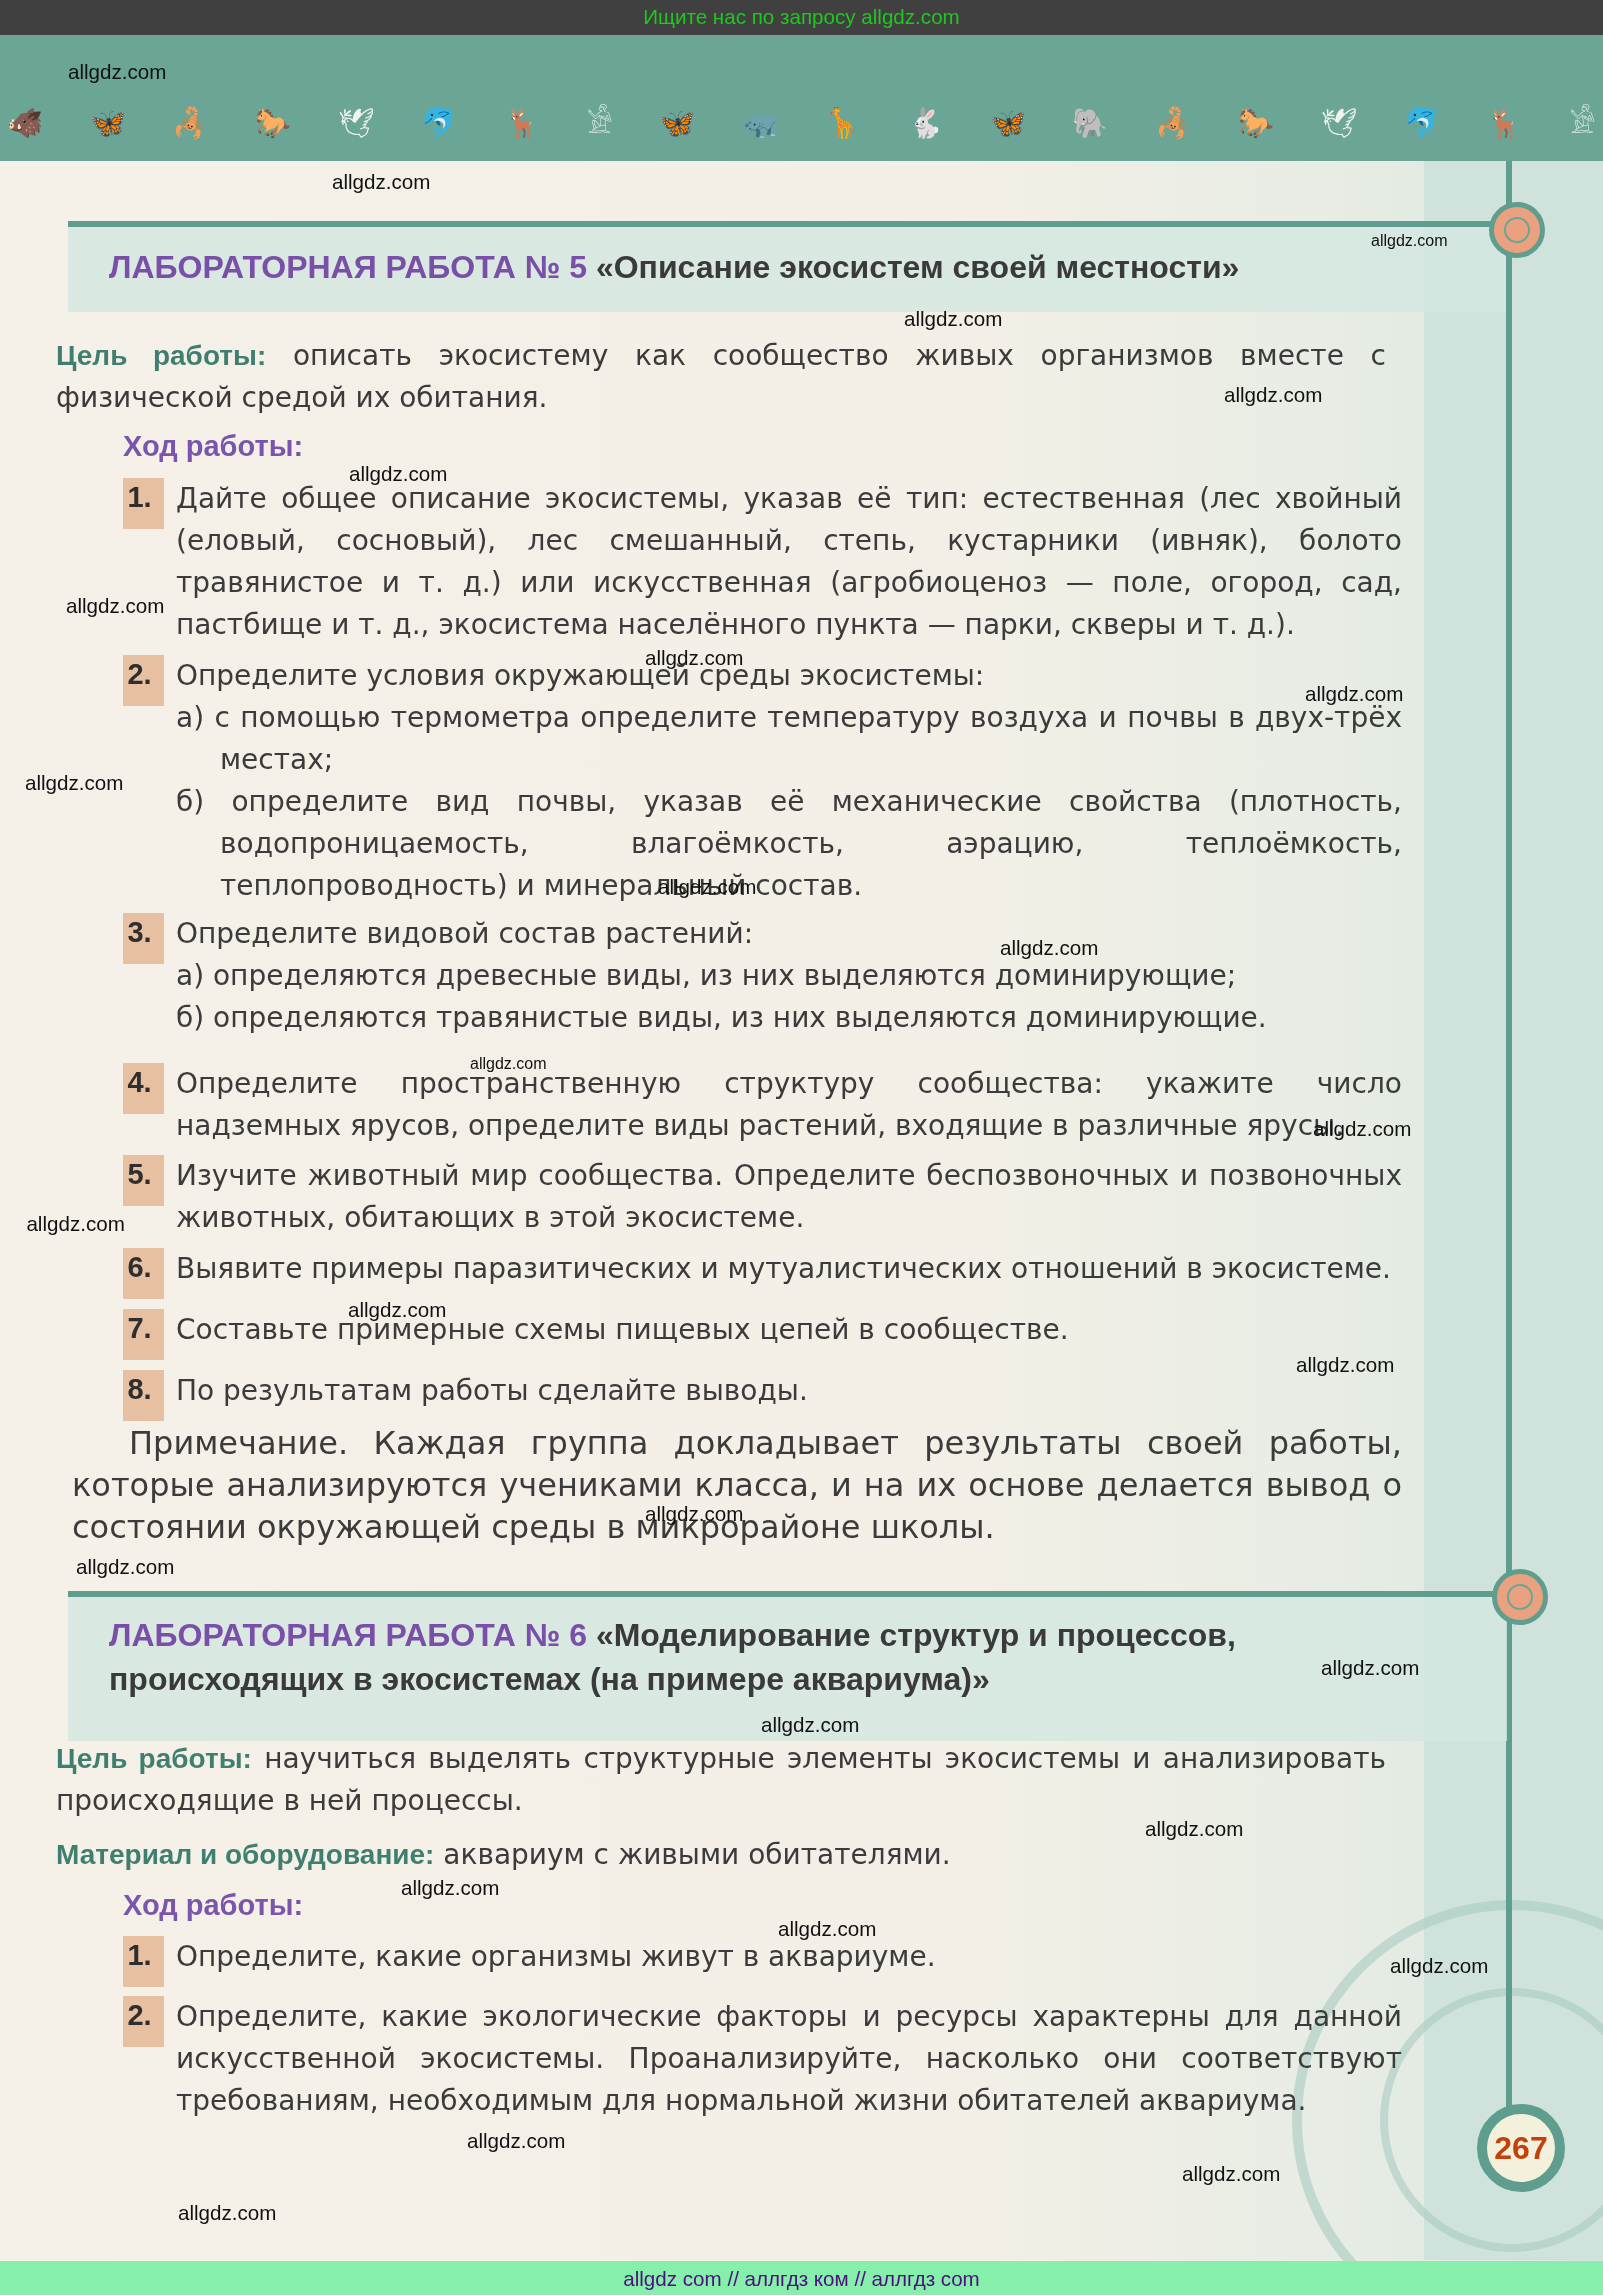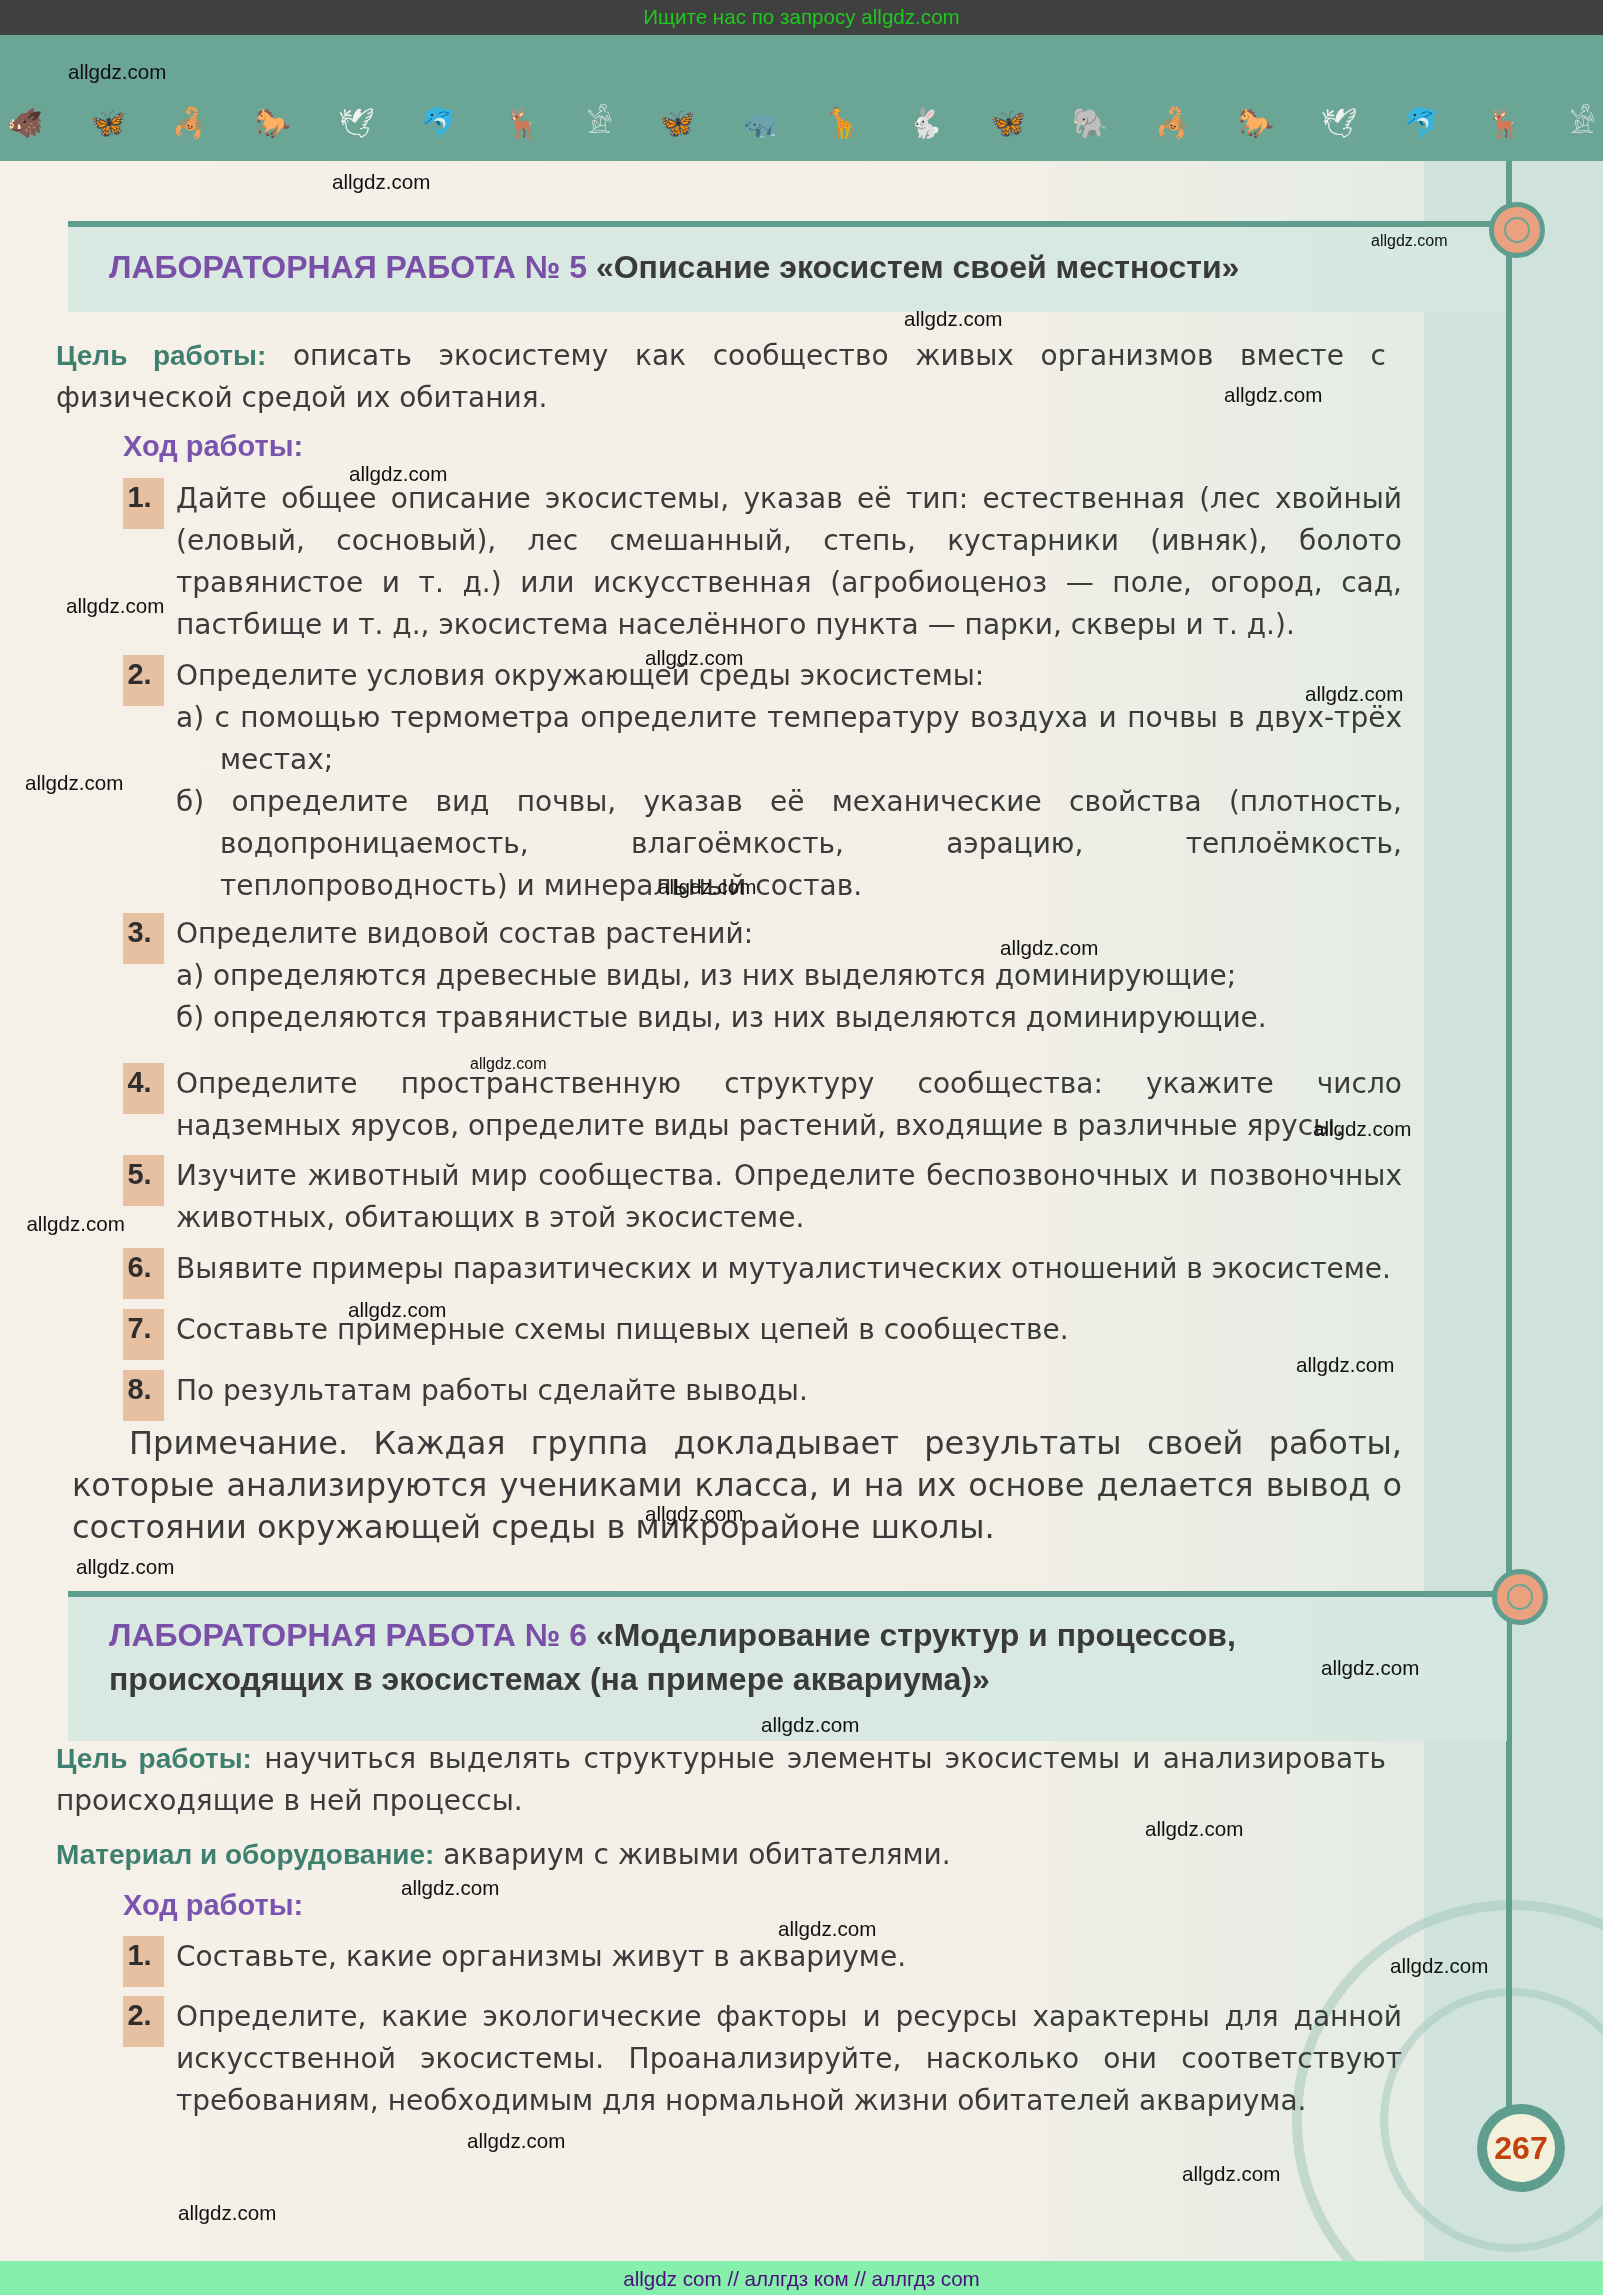--- a/index.html
+++ b/index.html
@@ -172,21 +172,21 @@
     <span class="lbl-green">Материал и оборудование:</span>
     <span>аквариум с живыми обитателями.</span>
   </div>
 
   <div class="lbl-purple" style="top:1854px;">Ход работы:</div>
 
   <div class="item" style="top:1901px;">
     <div class="badge">
         <span>1.</span>
       </div>
-    <div class="item-text">Составьте, какие организмы живут в аквариуме.</div>
+    <div class="item-text">Определите, какие организмы живут в аквариуме.</div>
   </div>
 
   <div class="item" style="top:1961px;">
     <div class="badge">
         <span>2.</span>
       </div>
     <div class="item-text">Определите, какие экологические факторы и ресурсы характерны для данной искусственной экосистемы. Проанализируйте, насколько они соответствуют требованиям, необходимым для нормальной жизни обитателей аквариума.</div>
   </div>
 
   <div class="pagenum">

